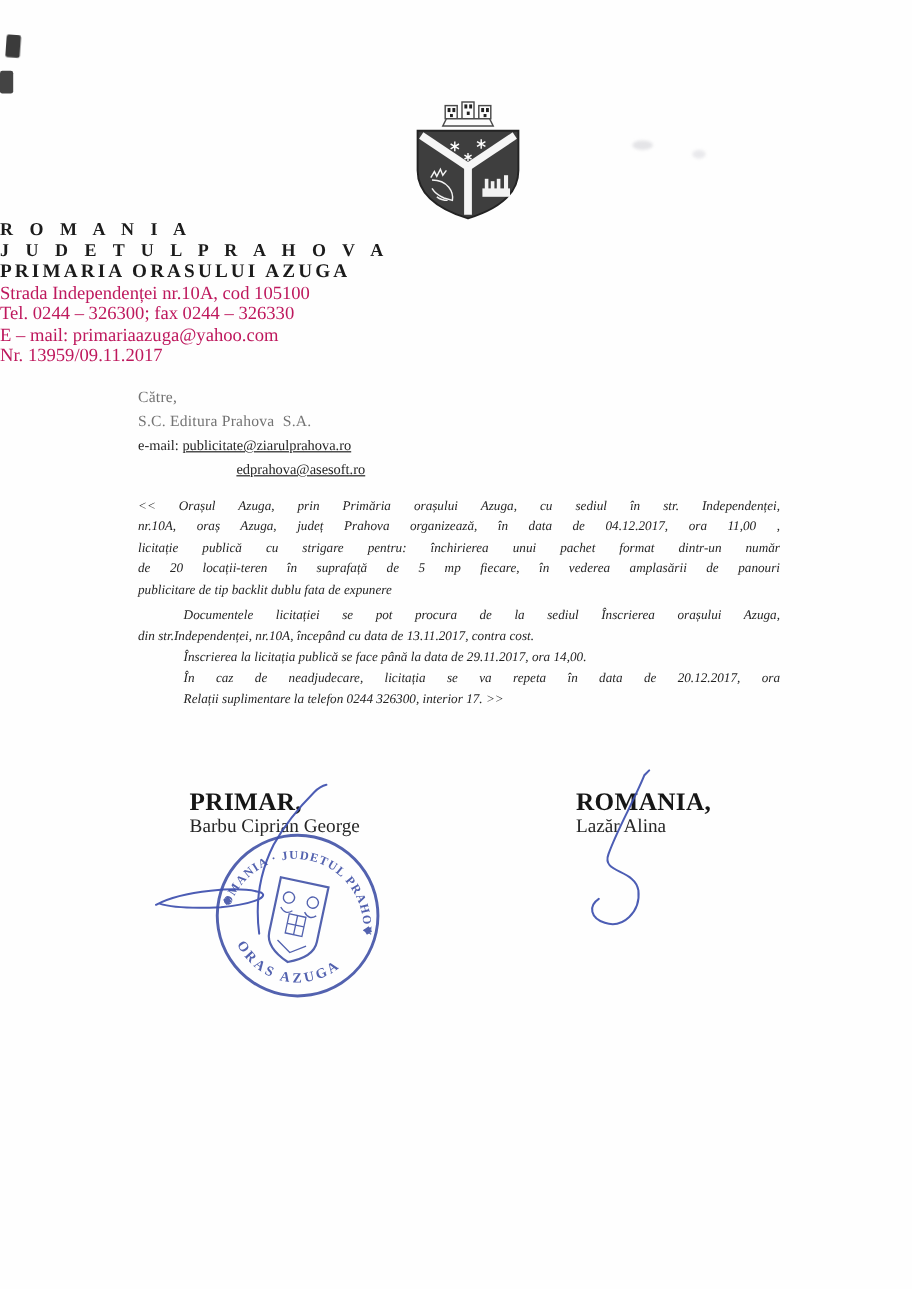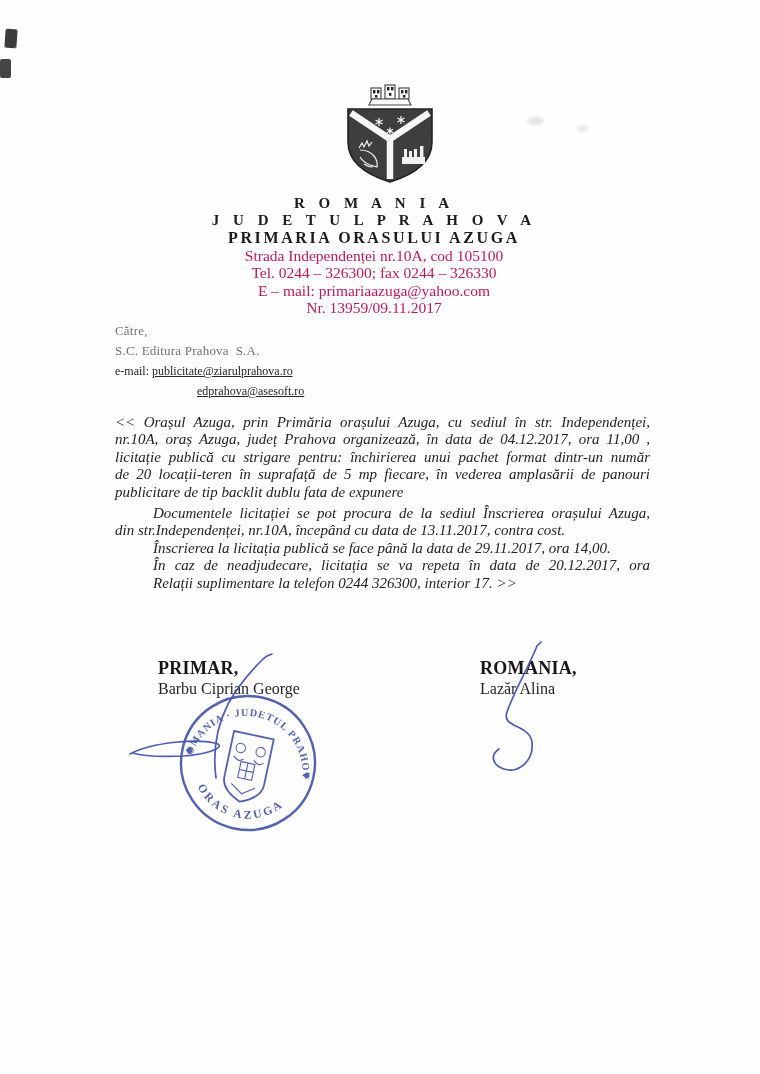--- a/index.html
+++ b/index.html
@@ -16,45 +16,45 @@
   .mark1{left:5px;top:29px;width:12px;height:19px;background:#3b3b3b;border-radius:2px;transform:rotate(4deg);}
   .mark2{left:0px;top:59px;width:11px;height:19px;background:#444;border-radius:2px;}
   .smudge{position:absolute;border-radius:50%;filter:blur(1.5px);}
   .smudge1{left:527px;top:117px;width:17px;height:8px;background:#e4e4e7;}
   .smudge2{left:577px;top:125px;width:11px;height:7px;background:#e9e9ec;}
 
   
   .emblem{position:absolute;left:342px;top:78px;width:96px;height:106px;}
 
   
-  .letterhead{position:absolute;top:195px;left:0;width:748px;text-align:center;}
+  .letterhead{position:absolute;top:184px;left:0;width:748px;text-align:left;}
   .lh-line{font-size:15.5px;line-height:17.4px;color:#be185d;}
   .lh-caps{font-weight:bold;font-size:15px;letter-spacing:5px;color:#1b1b1b;}
   .lh-inst{font-weight:bold;font-size:16px;letter-spacing:2.6px;color:#1b1b1b;}
 
   
   .recipient{position:absolute;left:115px;top:321px;line-height:20px;}
   .r-line{white-space:pre-wrap;font-size:12px;}
   .r-bold{font-weight:normal;font-size:13px;letter-spacing:0.2px;color:#737373;}
   .u{text-decoration:underline;}
   .r-indent{padding-left:82px;}
 
   
   .bodytext{position:absolute;left:115px;top:414px;width:535px;
-    font-style:italic;font-size:15px;line-height:17.4px;color:#232323;}
+    font-style:italic;font-size:11px;line-height:17.4px;color:#232323;}
   .bl{white-space:nowrap;text-justify:inter-word;}
   .bl.j{text-align:justify;text-align-last:justify;}
   .bl.ind{padding-left:38px;}
   .bl.gap{margin-top:4px;}
 
   
   .sig{position:absolute;line-height:20.5px;}
   .sig-left{left:158px;top:658px;}
   .sig-right{left:480px;top:658px;}
-  .sig-title{font-weight:bold;font-size:18px;letter-spacing:0.3px;color:#161616;}
+  .sig-title{font-weight:bold;font-size:21px;letter-spacing:0.3px;color:#161616;}
   .sig-name{font-size:16px;color:#262626;}
 
   
   .stamp{position:absolute;left:177px;top:692px;width:142px;height:142px;transform:rotate(12deg);opacity:0.9;}
   .ink{position:absolute;left:100px;top:628px;width:460px;height:200px;pointer-events:none;}
 </style>
 </head>
 <body>
 
 <div class="mark mark1"></div>

